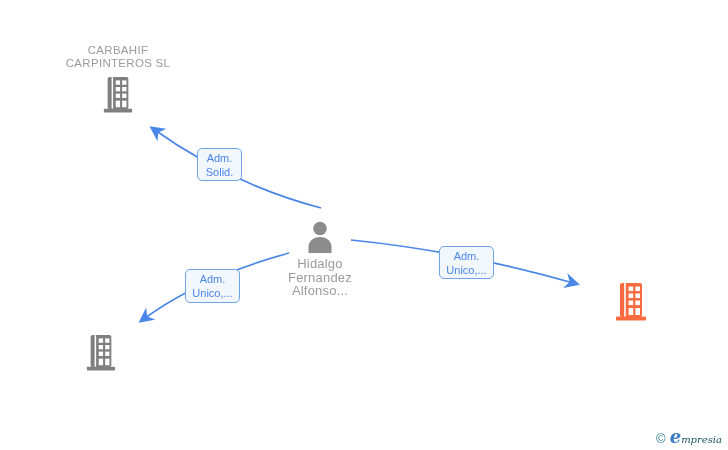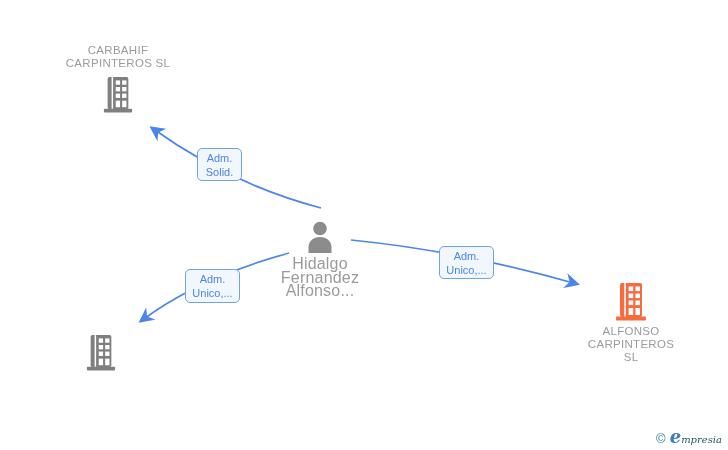--- a/index.html
+++ b/index.html
@@ -32,21 +32,21 @@
   }
   .node-label{
     color:var(--text-gray);
     font-size:11.5px;
     line-height:13px;
     letter-spacing:.3px;
     cursor:default;
   }
   .person-label{
     color:var(--text-gray);
-    font-size:16px;
+    font-size:13px;
     line-height:13.5px;
     letter-spacing:.2px;
   }
   .icon-gray{color:var(--node-gray);}
   .icon-orange{color:var(--node-orange);}
   .icon-person{color:var(--person-gray);}
   .node .icon{cursor:pointer;}
   .edge-label{
     position:absolute;
     background:var(--label-bg);
@@ -132,21 +132,20 @@
       <rect x="10.2" y="0" width="1.6" height="33.5" fill="#fff"></rect>
       <rect x="14.6" y="3.5" width="4.6" height="4.6" fill="#fff"></rect>
       <rect x="21.4" y="3.5" width="4.6" height="4.6" fill="#fff"></rect>
       <rect x="14.6" y="10.5" width="4.6" height="4.6" fill="#fff"></rect>
       <rect x="21.4" y="10.5" width="4.6" height="4.6" fill="#fff"></rect>
       <rect x="14.6" y="17.5" width="4.6" height="4.6" fill="#fff"></rect>
       <rect x="21.4" y="17.5" width="4.6" height="4.6" fill="#fff"></rect>
       <rect x="14.6" y="25" width="4.6" height="7" fill="#fff"></rect>
       <rect x="21.4" y="25" width="4.6" height="7" fill="#fff"></rect>
     </svg>
-    <div class="node-label" style="margin-top:4px;">ALFONSO CARPINTEROS SL</div>
   </div>
 
   <div class="node" style="left:46px;top:334px;width:110px;">
     <svg class="icon icon-gray" width="32" height="38" viewBox="0 0 34 38">
       <rect x="6" y="0" width="22" height="34" rx="2" fill="currentColor"></rect>
       <rect x="2" y="33.5" width="30" height="4" rx="1" fill="currentColor"></rect>
       <rect x="10.2" y="0" width="1.6" height="33.5" fill="#fff"></rect>
       <rect x="14.6" y="3.5" width="4.6" height="4.6" fill="#fff"></rect>
       <rect x="21.4" y="3.5" width="4.6" height="4.6" fill="#fff"></rect>
       <rect x="14.6" y="10.5" width="4.6" height="4.6" fill="#fff"></rect>

